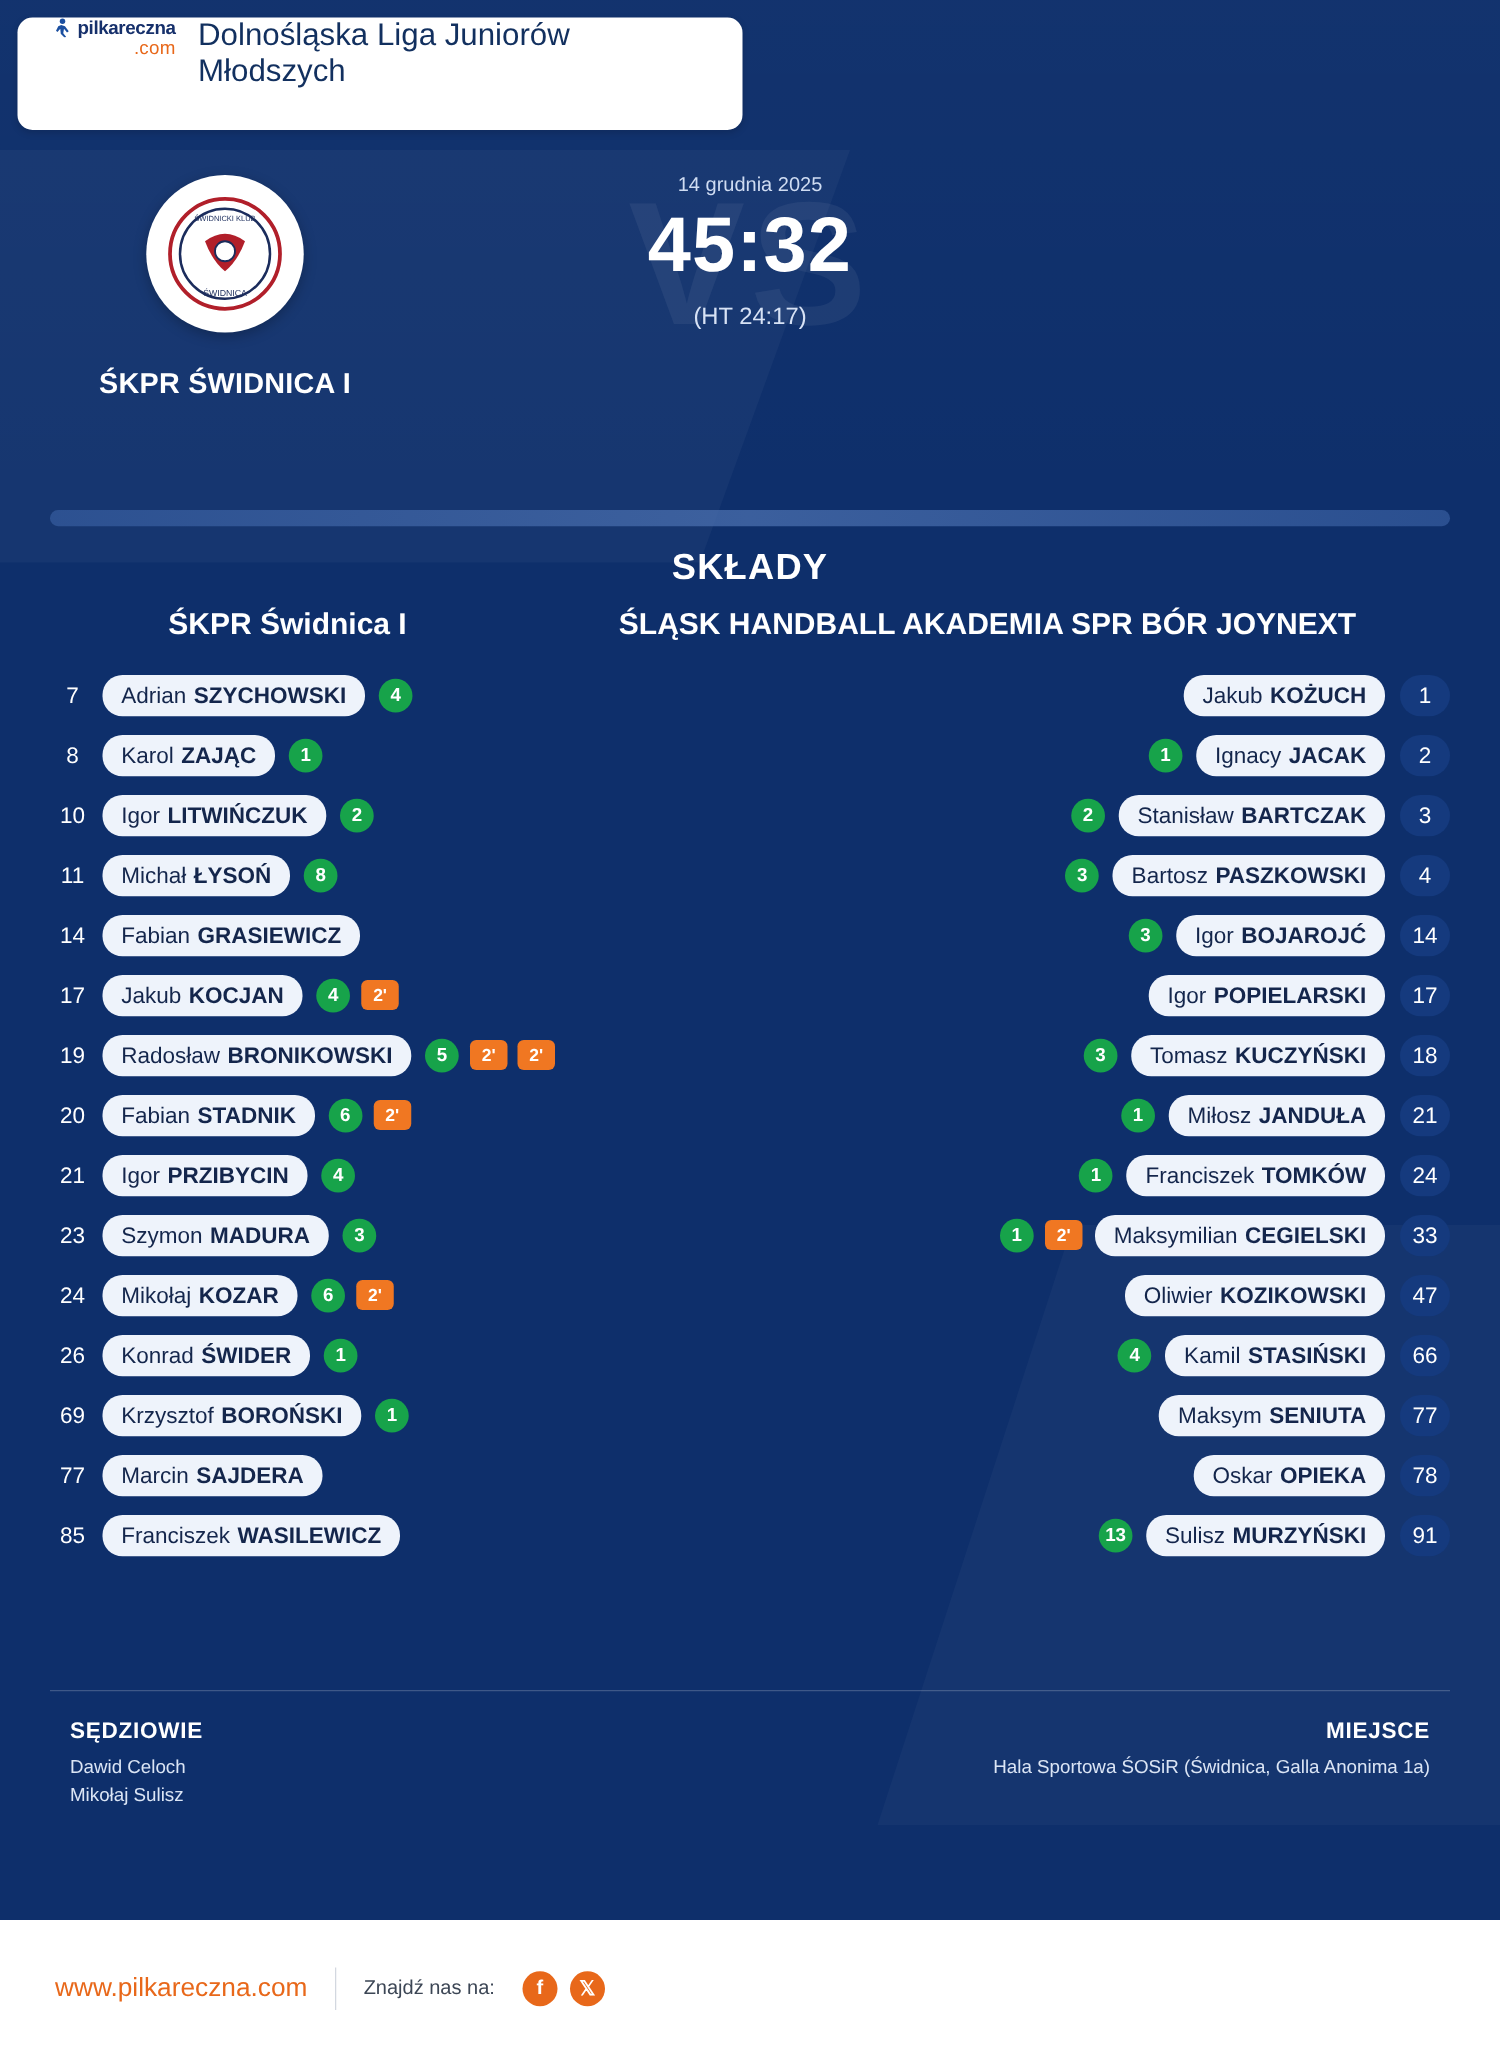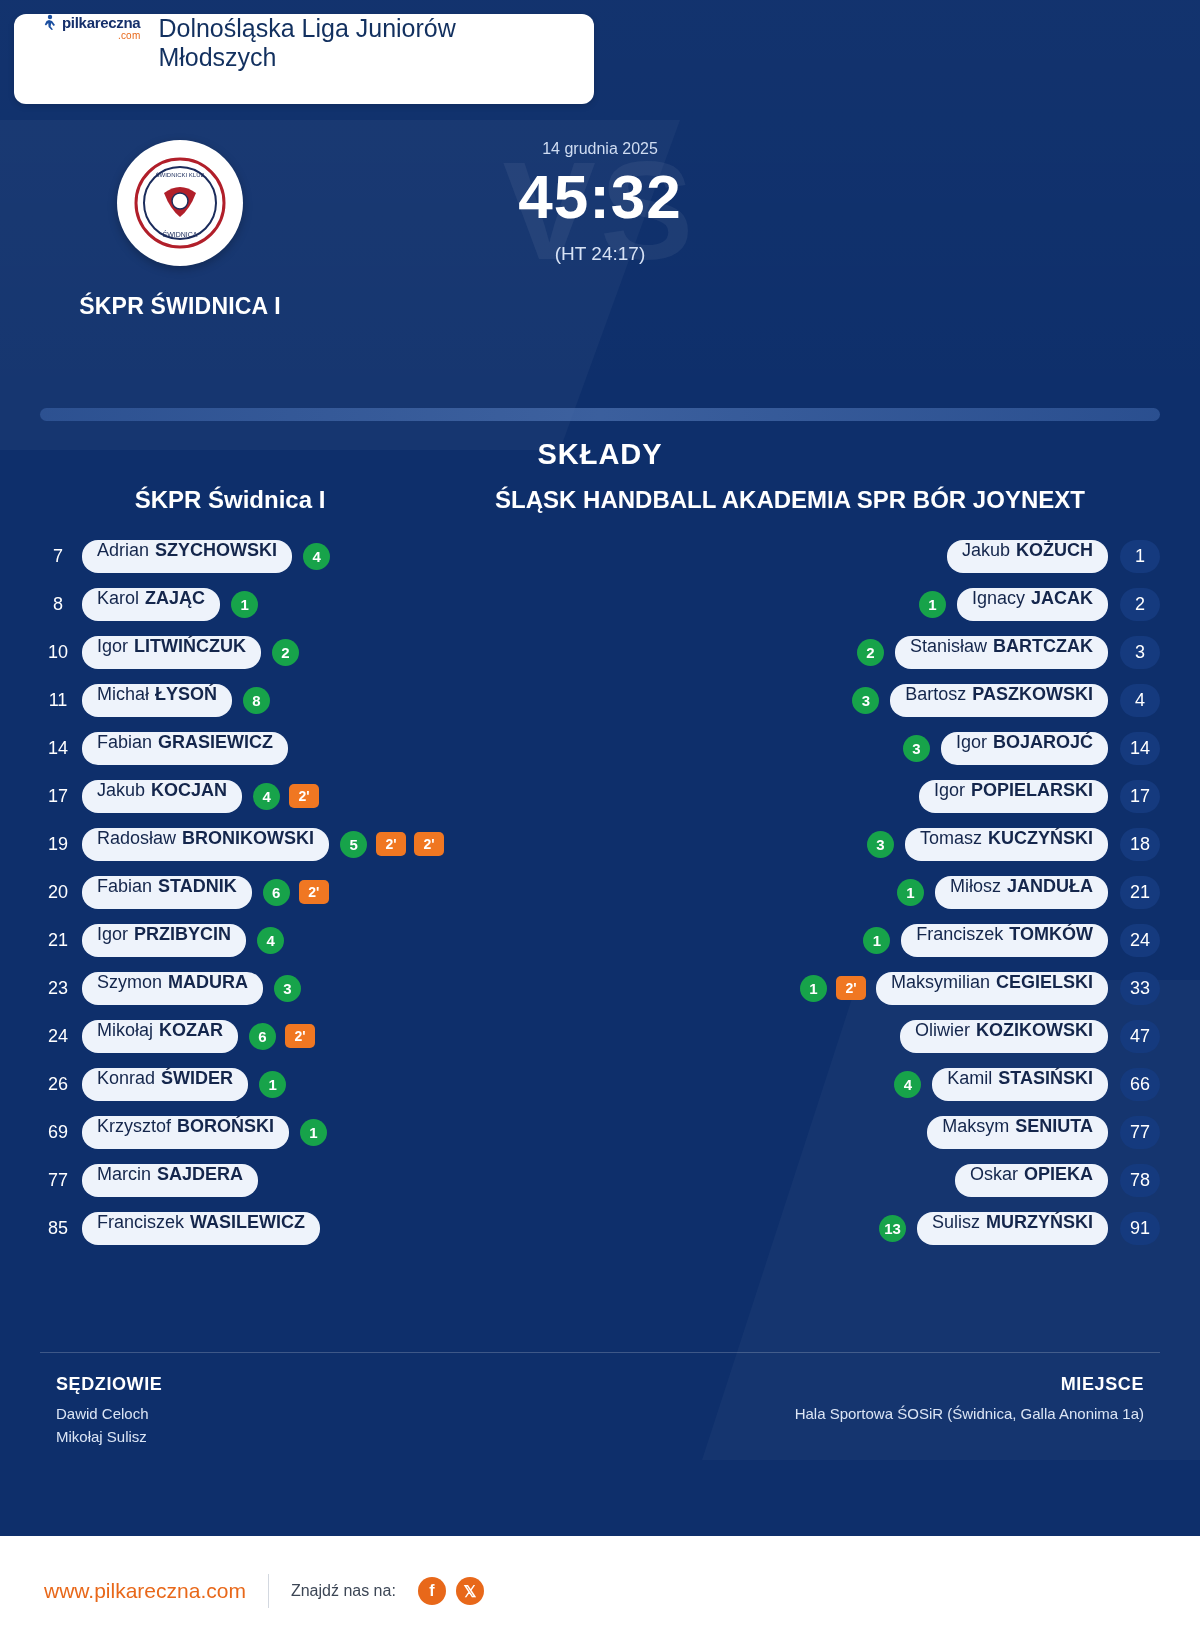--- a/index.html
+++ b/index.html
@@ -62,21 +62,21 @@
     position: relative;
   }
   .brand-mark svg { display: block; }
   .brand-name {
     font-size: 15px;
     font-weight: bold;
     color: #16306b;
     letter-spacing: -0.3px;
   }
   .brand-tld {
-    font-size: 10px;
+    font-size: 15px;
     color: #e8681a;
     text-align: right;
     margin-top: 1px;
     letter-spacing: 0.2px;
   }
   .league-name {
     font-size: 25px;
     color: #12305f;
     font-weight: normal;
   }
@@ -214,20 +214,21 @@
     color: #ffffff;
     font-size: 18px;
     margin-left: 6px;
   }
   .name-pill {
     background: #eef3fb;
     color: #14264c;
     border-radius: 16px;
     height: 33px;
     display: flex;
+    align-items: center;
     padding: 0 15px;
     font-size: 18px;
     white-space: nowrap;
     margin: 0 6px;
   }
   .name-pill .first { font-weight: normal; margin-right: 6px; }
   .name-pill .last { font-weight: bold; }
   .badge-goals {
     width: 27px; height: 27px;
     border-radius: 50%;

